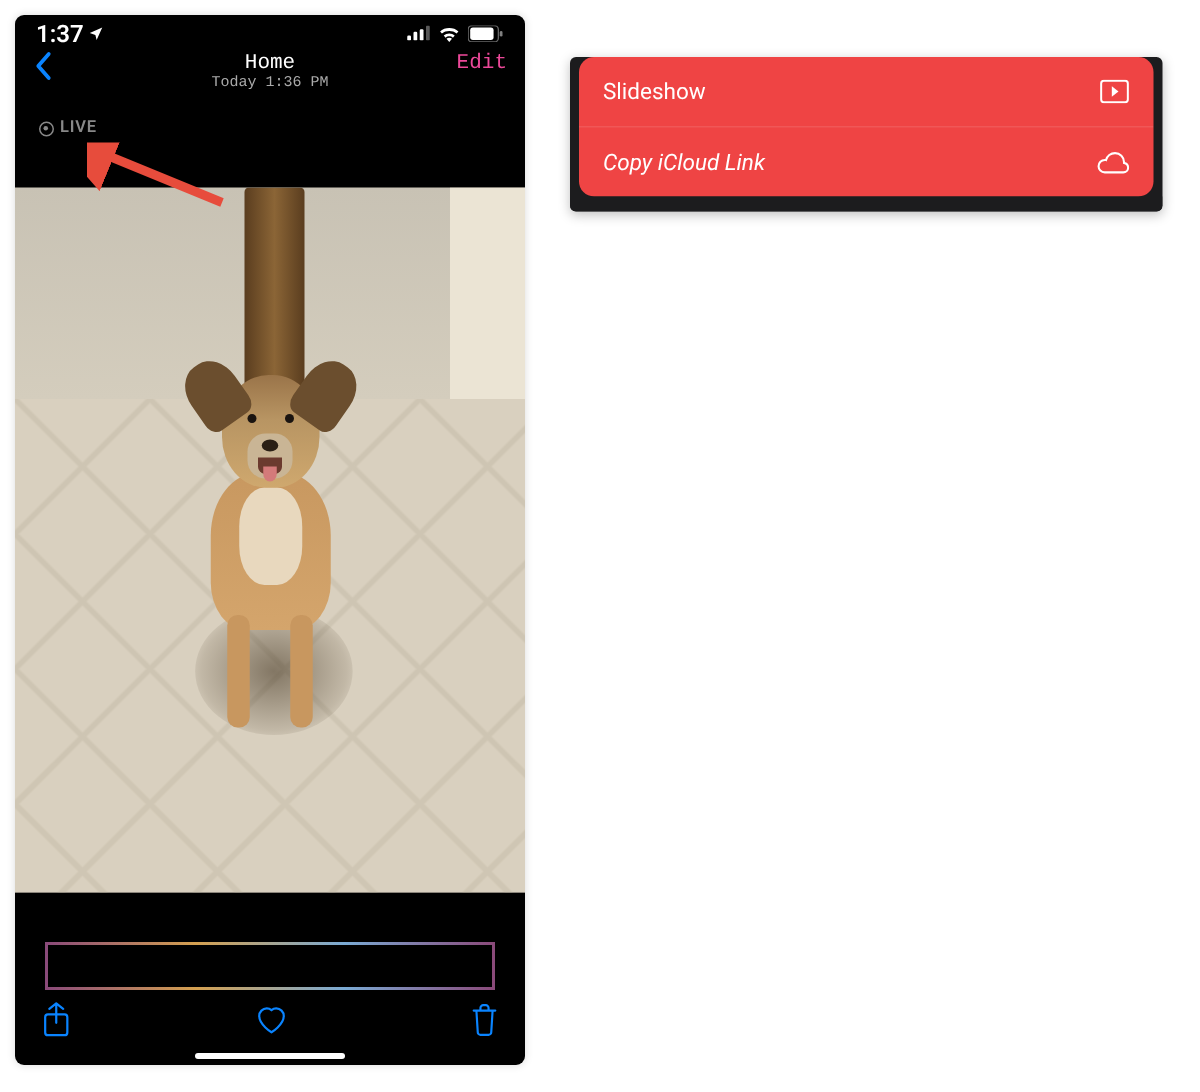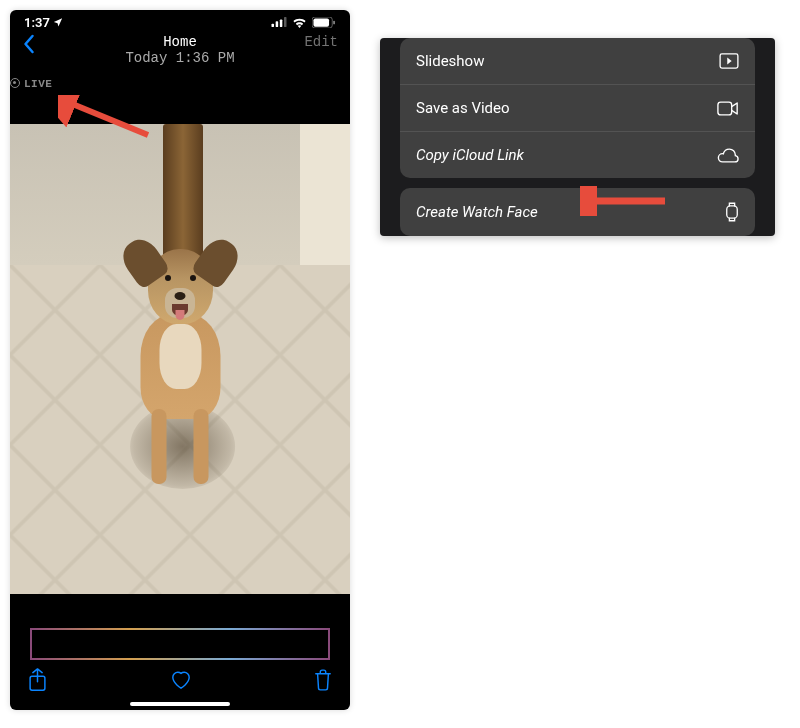--- a/index.html
+++ b/index.html
@@ -27,21 +27,21 @@
       overflow: hidden;
       box-shadow: 0 0 6px rgba(0,0,0,0.15);
     }
     .status-bar {
       height: 24px;
       display: flex;
       justify-content: space-between;
       align-items: center;
       padding: 0 14px;
       color: #fff;
-      font-size: 13px;
+      font-size: 16px;
       font-weight: 600;
     }
     .status-left { display: flex; align-items: center; gap: 3px; }
     .status-right { display: flex; align-items: center; gap: 5px; }
     .nav-bar {
       height: 40px;
       display: flex;
       align-items: flex-start;
       justify-content: space-between;
       padding: 0 12px;
@@ -50,32 +50,31 @@
     }
     .back-chevron { color: #0a84ff; font-size: 20px; font-weight: 400; }
     .nav-center {
       position: absolute;
       left: 50%;
       transform: translateX(-50%);
       text-align: center;
       color: #fff;
     }
     .nav-title { font-size: 14px; font-weight: 500; }
-    .nav-subtitle { font-size: 14px; color: #aaa; }
-    .edit-btn { color: #737373; font-size: 14px; }
+    .nav-subtitle { font-size: 10px; color: #aaa; }
+    .edit-btn { color: #ec4899; font-size: 14px; }
     .live-badge {
       display: flex;
-      align-items: flex-start;
+      align-items: flex-end;
       gap: 4px;
       color: #888;
       font-size: 11px;
       font-weight: 600;
       letter-spacing: 0.5px;
-      padding: 4px 0;
-      font-family: Liberation Mono, monospace;
+      padding: 4px 16px;
     }
     .live-dot {
       width: 10px; height: 10px;
       border: 1.5px solid #888;
       border-radius: 50%;
       position: relative;
     }
     .live-dot::after {
       content: '';
       position: absolute;
@@ -252,22 +251,22 @@
       margin-top: 28px;
     }
     .sheet {
       background: #1c1c1e;
       border-radius: 4px;
       overflow: hidden;
       box-shadow: 0 2px 8px rgba(0,0,0,0.25);
       position: relative;
     }
     .sheet-inner {
-      background: #404040;
-      margin: 0 20px;
+      background: #ef4444;
+      margin: 0 6px;
       border-radius: 10px;
       overflow: hidden;
     }
     .sheet-row {
       display: flex;
       align-items: center;
       justify-content: space-between;
       padding: 14px 16px;
       color: #fff;
       font-size: 15px;
@@ -398,49 +397,29 @@
         <div class="sheet-row">
           <span>Slideshow</span>
           <span class="sheet-icon">
             <svg width="20" height="16" viewBox="0 0 22 18" fill="none" stroke="#fff" stroke-width="1.5">
                 <rect x="1" y="1" width="20" height="16" rx="2"></rect>
                 <path d="M9 5l5 4-5 4V5z" fill="#fff" stroke="none"></path>
               </svg>
           </span>
         </div>
         <div class="sheet-row">
-          <span>Save as Video</span>
-          <span class="sheet-icon">
-            <svg width="22" height="15" viewBox="0 0 24 16" fill="none" stroke="#fff" stroke-width="1.5">
-                <rect x="1" y="1" width="15" height="14" rx="3"></rect>
-                <path d="M16 6l6-4v12l-6-4" stroke-linejoin="round"></path>
-              </svg>
-          </span>
-        </div>
-        <div class="sheet-row">
           <span>Copy iCloud Link</span>
           <span class="sheet-icon">
             <svg width="22" height="15" viewBox="0 0 24 16" fill="none" stroke="#fff" stroke-width="1.5">
                 <path d="M18 15H6c-2.5 0-4.5-2-4.5-4.5S3.5 6 6 6c.3 0 .6 0 .9.1C7.7 3.2 10.3 1 13.5 1 17.1 1 20 3.9 20 7.5c0 .2 0 .4 0 .6 1.7.3 3 1.8 3 3.6 0 1.9-1.6 3.3-3.5 3.3H18z"></path>
               </svg>
           </span>
         </div>
       </div>
       <div class="sheet-sep"></div>
-      <div class="sheet-inner">
-        <div class="sheet-row">
-          <span>Create Watch Face</span>
-          <span class="sheet-icon">
-            <svg width="14" height="20" viewBox="0 0 16 22" fill="none" stroke="#fff" stroke-width="1.5">
-                <rect x="2" y="4" width="12" height="14" rx="4"></rect>
-                <path d="M5 4V1h6v3M5 18v3h6v-3" stroke-linecap="round"></path>
-              </svg>
-          </span>
-        </div>
-      </div>
 
       <svg class="arrow-right" width="90" height="30" viewBox="0 0 90 30">
         <defs>
             <marker id="ah2" markerWidth="8" markerHeight="8" refX="1" refY="4" orient="auto">
               <polygon points="0,0 8,4 0,8" fill="#e74c3c"></polygon>
             </marker>
           </defs>
         <line x1="85" y1="15" x2="10" y2="15" stroke="#e74c3c" stroke-width="7" marker-end="url(#ah2)"></line>
       </svg>
     </div>

